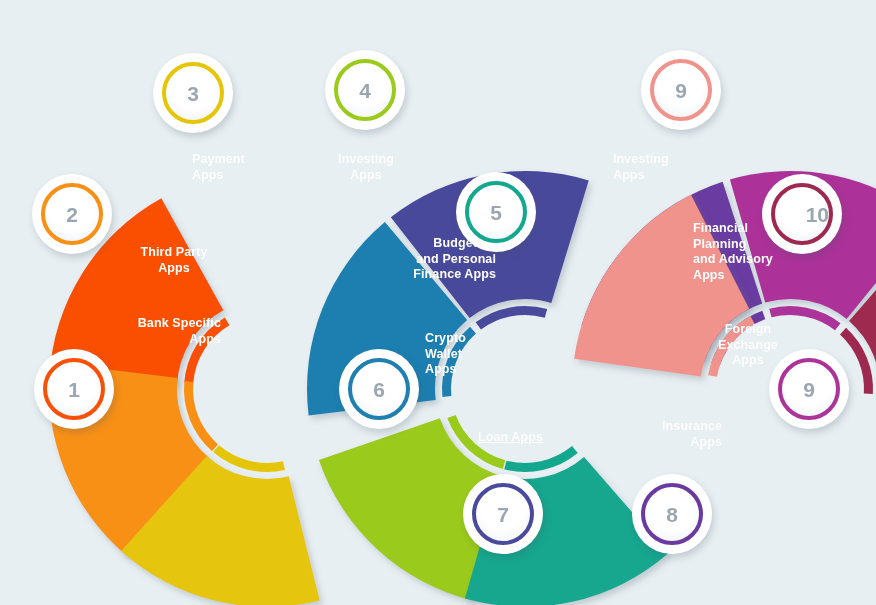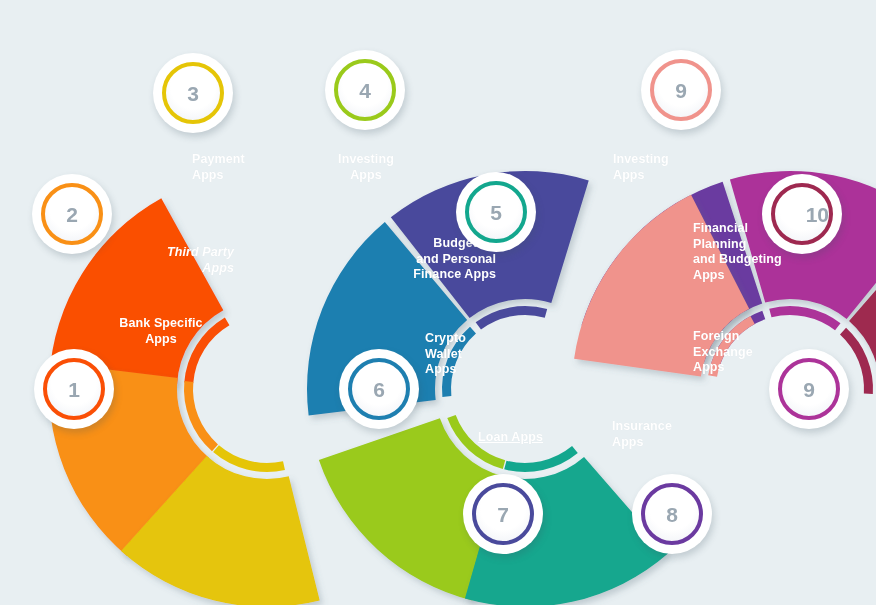--- a/index.html
+++ b/index.html
@@ -143,43 +143,43 @@
           A 218 218 0 0 0 574.12 358.66
           L 700.88 376.47
           A 90 90 0 0 1 749.14 308.81 Z" fill="#f0938c" filter="url(#segShadow)"></path>
         <path d="M 750.40 316.06
           A 83 83 0 0 0 708.14 375.30
           L 717.01 376.79
           A 74 74 0 0 1 754.69 323.97 Z" fill="#f0938c"></path>
       </g>
   </svg>
   <div id="label-layer">
-      <div class="seg-label" style="left: 101px; top: 316px; width: 120px; text-align: center;">Bank Specific
-Apps</div>
-      <div class="seg-label" style="left: 114px; top: 245px; width: 120px; text-align: right; font-style: italic;">Third Party
+      <div class="seg-label" style="left: 101px; top: 316px; width: 120px; text-align: right;">Bank Specific
+Apps</div>
+      <div class="seg-label" style="left: 114px; top: 245px; width: 120px; text-align: center;">Third Party
 Apps</div>
       <div class="seg-label" style="left: 192px; top: 152px; width: 120px; text-align: left;">Payment
 Apps</div>
       <div class="seg-label" style="left: 306px; top: 152px; width: 120px; text-align: center;">Investing
 Apps</div>
       <div class="seg-label" style="left: 366px; top: 236px; width: 130px; text-align: right;">Budgeting
 and Personal
 Finance Apps</div>
       <div class="seg-label" style="left: 425px; top: 331px; width: 90px; text-align: left;">Crypto
 Wallet
 Apps</div>
       <div class="seg-label" style="left: 478px; top: 430px; width: 110px; text-align: left; text-decoration: underline;">Loan Apps</div>
-      <div class="seg-label" style="left: 612px; top: 419px; width: 110px; text-align: left;">Insurance
-Apps</div>
-      <div class="seg-label" style="left: 693px; top: 322px; width: 110px; text-align: left; margin-top: 7px;">Foreign
+      <div class="seg-label" style="left: 612px; top: 419px; width: 110px; text-align: right;">Insurance
+Apps</div>
+      <div class="seg-label" style="left: 693px; top: 322px; width: 110px; text-align: center;">Foreign
 Exchange
 Apps</div>
       <div class="seg-label" style="left: 693px; top: 221px; width: 120px; text-align: left;">Financial
 Planning
-and Budgeting
+and Advisory
   Apps</div>
       <div class="seg-label" style="left: 613px; top: 152px; width: 120px; text-align: left;">Investing
 Apps</div>
     </div>
   <div id="badge-layer">
       <div class="num-badge" style="left: 34px; top: 349px;">
         <div class="num-ring" style="border-color: rgb(250, 79, 6);">
           <span class="num-text">1</span>
         </div>
       </div>

